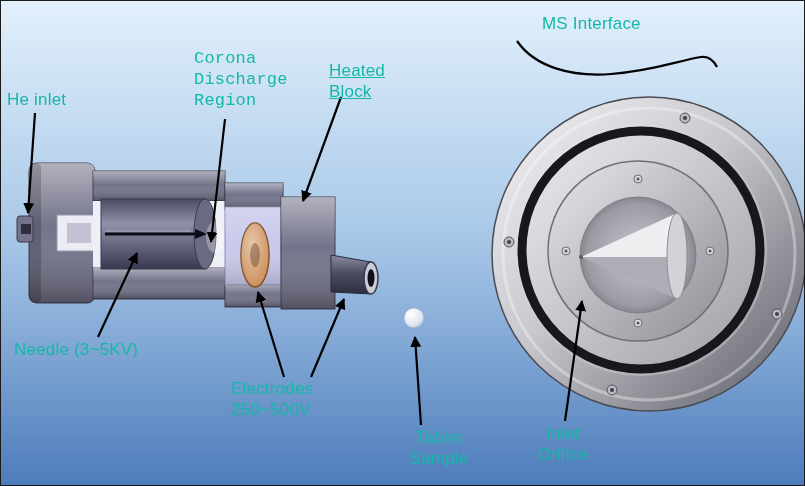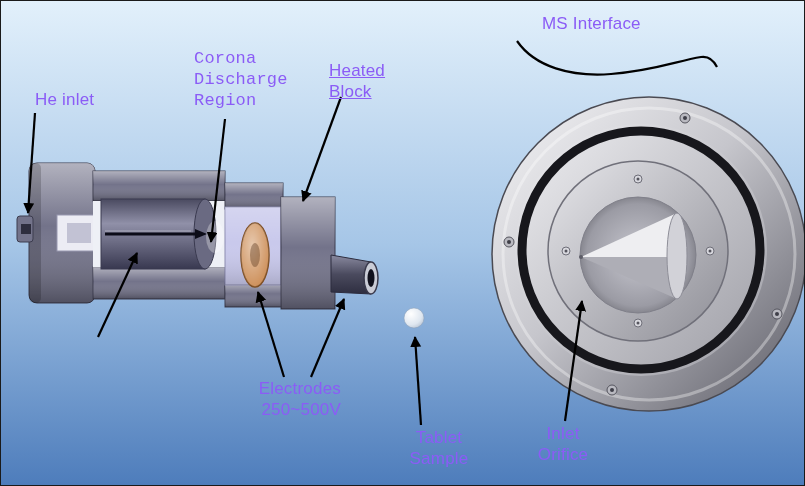--- a/index.html
+++ b/index.html
@@ -7,32 +7,32 @@
     position:relative;
     width:805px;height:486px;
     overflow:hidden;
     box-sizing:border-box;
     border:1px solid #1a1a1a;
     font-family:"Liberation Sans", sans-serif;
   }
   .stage svg{position:absolute;left:0;top:0;}
   .lbl{
     position:absolute;
-    color:#8b5cf6;
+    color:#14b8a6;
     font-size:17px;
     line-height:21px;
     white-space:pre-line;
     letter-spacing:.2px;
   }
-  .lbl-he{left:6px;top:88px;margin-left:28px;}
+  .lbl-he{left:6px;top:88px;}
   .lbl-corona{left:193px;top:47px;font-family:Liberation Mono, monospace;}
   .lbl-heated{left:328px;top:59px;text-decoration:underline;}
   .lbl-ms{left:541px;top:12px;}
   .lbl-needle{left:13px;top:338px;}
-  .lbl-electrodes{left:240px;top:377px;width:100px;text-align:right;}
+  .lbl-electrodes{left:230px;top:377px;width:100px;text-align:left;}
   .lbl-tablet{left:398px;top:426px;width:80px;text-align:center;}
   .lbl-orifice{left:522px;top:422px;width:80px;text-align:center;}
 </style>
 </head>
 <body>
 
 <div class="stage">
   <svg width="805" height="486" viewBox="0 0 805 486">
     <defs>
       <linearGradient id="bgG" x1="0" y1="0" x2="0" y2="1">
@@ -198,19 +198,20 @@
     </g>
   </svg>
 
   <div class="lbl lbl-he">He inlet</div>
   <div class="lbl lbl-corona">Corona
 Discharge
 Region</div>
   <div class="lbl lbl-heated">Heated
 Block</div>
   <div class="lbl lbl-ms">MS Interface</div>
+  <div class="lbl lbl-needle">Needle (3~5KV)</div>
   <div class="lbl lbl-electrodes">Electrodes
 250~500V</div>
   <div class="lbl lbl-orifice">Inlet
 Orifice</div>
   <div class="lbl lbl-tablet">Tablet
 Sample</div>
 </div>
 
 </body></html>

